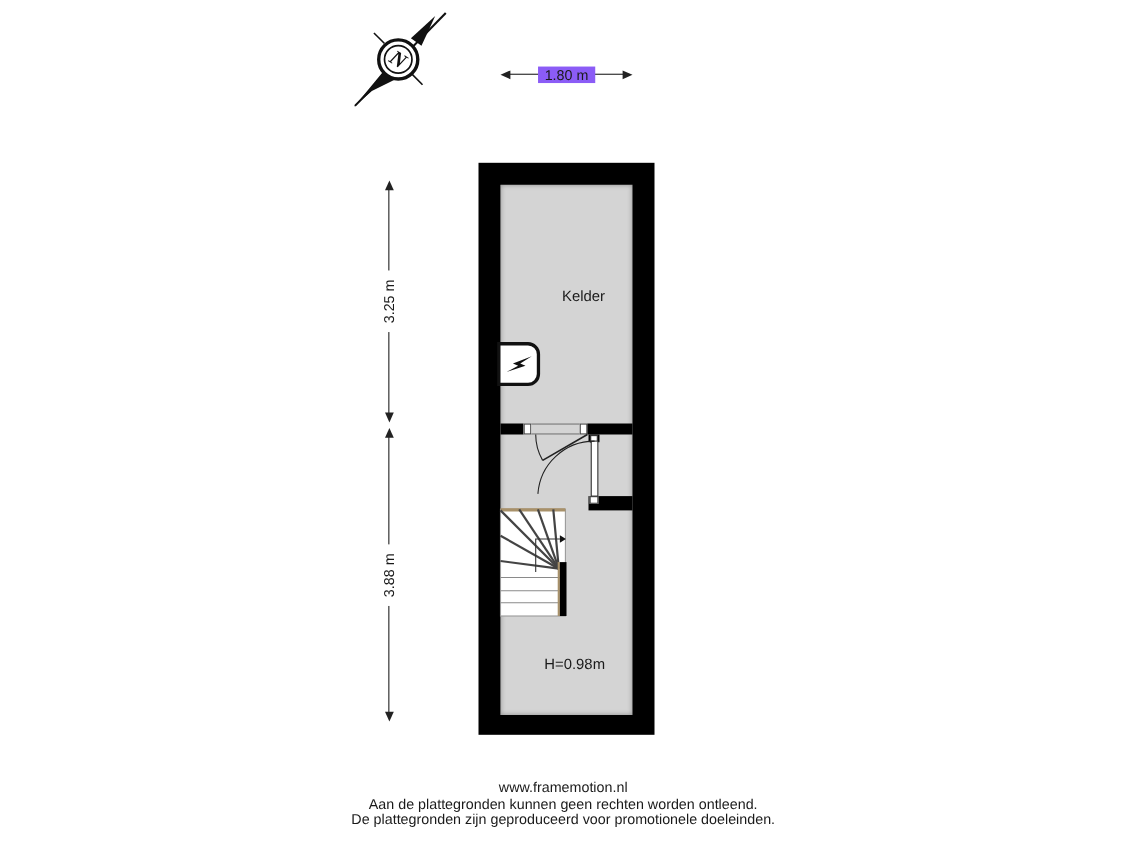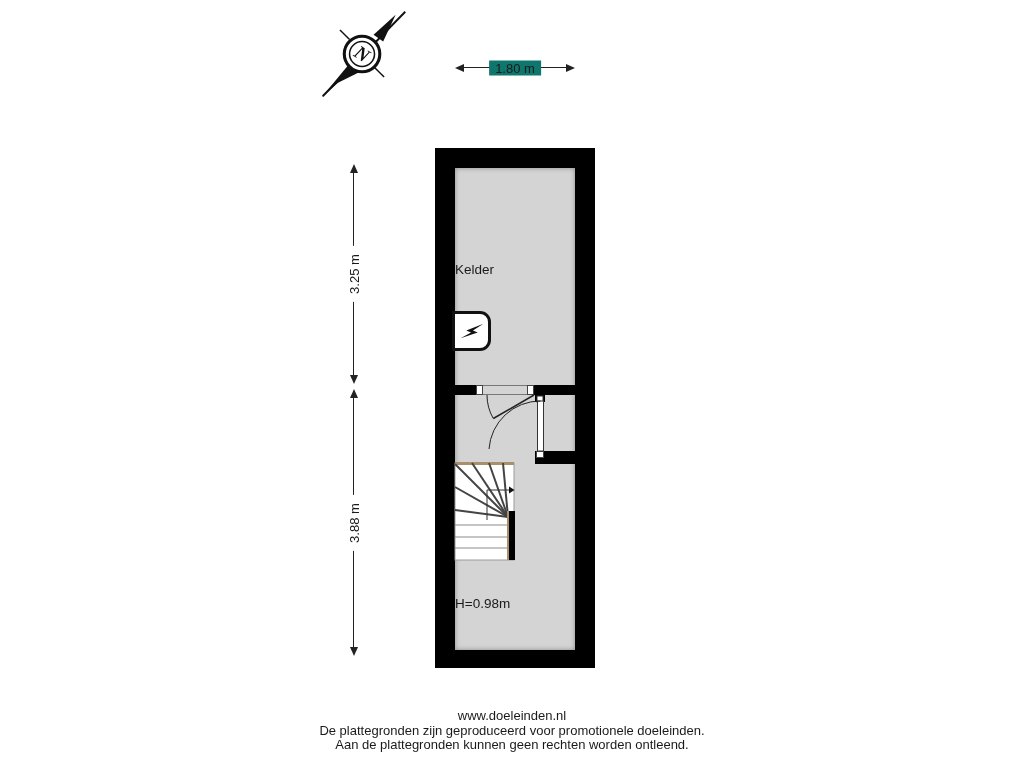--- a/index.html
+++ b/index.html
@@ -15,39 +15,39 @@
      border-left:4px solid transparent;border-right:4px solid transparent;border-top:9px solid #222;}
   .dim-v .lbl{position:absolute;top:50%;left:50%;transform:translate(-50%,-50%) rotate(-90deg);
      background:#fff;padding:0 8px;font-size:13px;white-space:nowrap;}
   .dim-h{position:absolute;height:13px;}
   .dim-h .line{position:absolute;top:6px;left:3px;right:3px;height:1px;background:#222;}
   .dim-h .arr-left{position:absolute;left:-1px;top:2.5px;width:0;height:0;
      border-top:4px solid transparent;border-bottom:4px solid transparent;border-right:9px solid #222;}
   .dim-h .arr-right{position:absolute;right:-1px;top:2.5px;width:0;height:0;
      border-top:4px solid transparent;border-bottom:4px solid transparent;border-left:9px solid #222;}
   .dim-h .lbl{position:absolute;top:50%;left:50%;transform:translate(-50%,-50%);
-     background:#0f766e;padding:0 6px;font-size:13px;white-space:nowrap;}
+     background:#8b5cf6;padding:0 6px;font-size:13px;white-space:nowrap;}
 
   
   #plan{position:absolute;left:435px;top:148px;width:160px;height:520px;background:#000;}
   #floor{position:absolute;left:20px;top:20px;width:120px;height:482px;background:#d4d4d4;
          box-shadow:inset 0 0 5px rgba(0,0,0,.35);}
   .iwall{position:absolute;top:237px;height:10px;background:#000;}
   .jamb{position:absolute;background:#fff;border:1px solid #444;box-sizing:border-box;}
   .opening{position:absolute;top:237px;height:10px;background:#d4d4d4;box-sizing:border-box;
            border-top:1px solid #777;border-bottom:1px solid #777;}
   .stub{position:absolute;background:#000;}
   #plan-lines{position:absolute;left:0;top:0;}
 
   
   #meter{position:absolute;left:17px;top:163px;width:39px;height:40px;background:#fff;
          border:3px solid #111;border-radius:0 11px 11px 0;box-sizing:border-box;
          display:flex;align-items:center;justify-content:center;}
 
-  .room-label{position:absolute;left:455px;width:95px;text-align:left;
+  .room-label{position:absolute;left:455px;width:95px;text-align:right;
               font-size:13.5px;color:#1a1a1a;}
 
   
   #footer{position:absolute;left:0;top:709px;width:100%;text-align:center;
           font-size:13px;line-height:14.5px;color:#1a1a1a;}
 </style>
 </head>
 <body>
 
 <div id="page">
@@ -137,18 +137,18 @@
         <rect x="102.5" y="253" width="6" height="50" fill="#fff" stroke="#333" stroke-width="1"></rect>
         <path d="M105.5 253 A51.5 51.5 0 0 0 54 301" fill="none" stroke="#222" stroke-width="1"></path>
       </g>
     </svg>
   </div>
 
   <div class="room-label" style="top:262px;">Kelder</div>
   <div class="room-label" style="top:596px;">H=0.98m</div>
 
   <div id="footer">
-    <div>www.doeleinden.nl</div>
+    <div>www.framemotion.nl</div>
+    <div>Aan de plattegronden kunnen geen rechten worden ontleend.</div>
     <div>De plattegronden zijn geproduceerd voor promotionele doeleinden.</div>
-    <div>Aan de plattegronden kunnen geen rechten worden ontleend.</div>
   </div>
 
 </div>
 
 </body></html>

